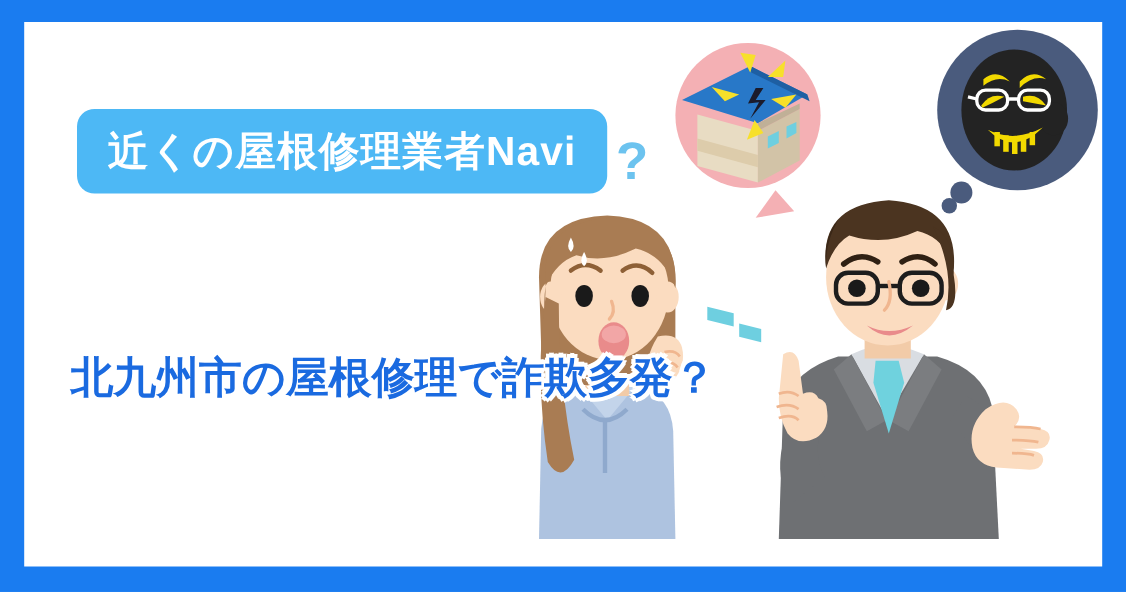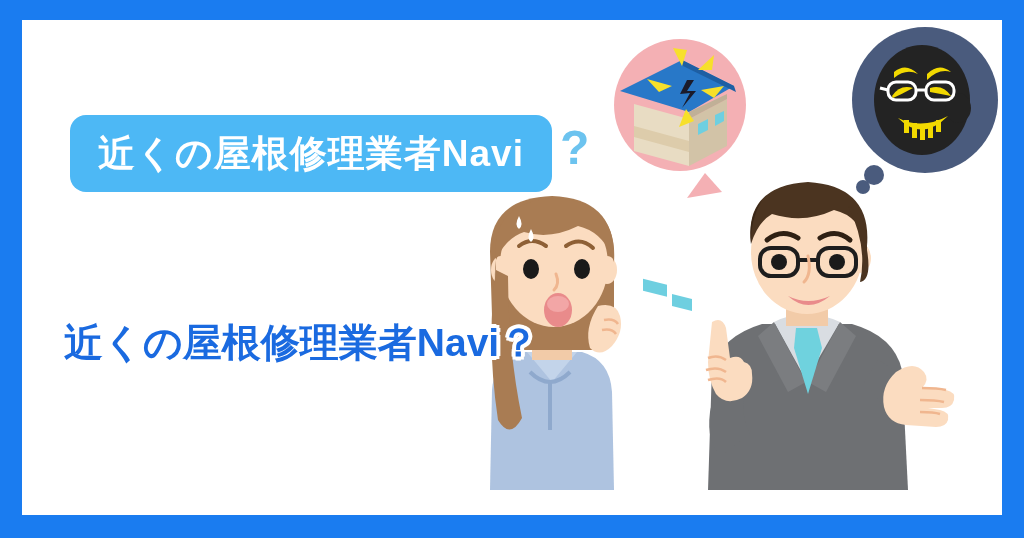--- a/index.html
+++ b/index.html
@@ -22,21 +22,21 @@
     overflow:hidden;
   }
 
   
   .badge{
     position:absolute;
     left:48px;top:79px;
     width:482px;height:77px;
     background:#4db8f5;
     border-radius:16px;
-    display:flex;align-items:center;justify-content:center;margin-top:16px;
+    display:flex;align-items:center;justify-content:center;
   }
   .badge-label{
     color:#ffffff;
     font-size:37px;
     font-weight:bold;
     letter-spacing:1px;
     white-space:nowrap;
   }
   .qmark{
     position:absolute;
@@ -244,17 +244,17 @@
         </g>
       </g>
     </svg>
 
     <div class="badge">
       <span class="badge-label">近くの屋根修理業者Navi</span>
     </div>
 
     <div class="qmark">?</div>
 
-    <div class="subtitle">近くの屋根修理業者Navi？</div>
+    <div class="subtitle">北九州市の屋根修理で詐欺多発？</div>
 
 
   </div>
 </div>
 
 </body></html>

